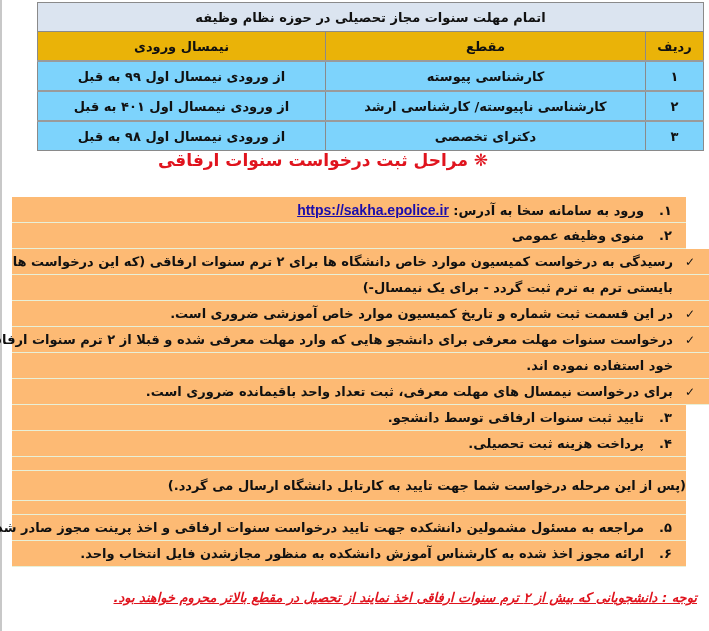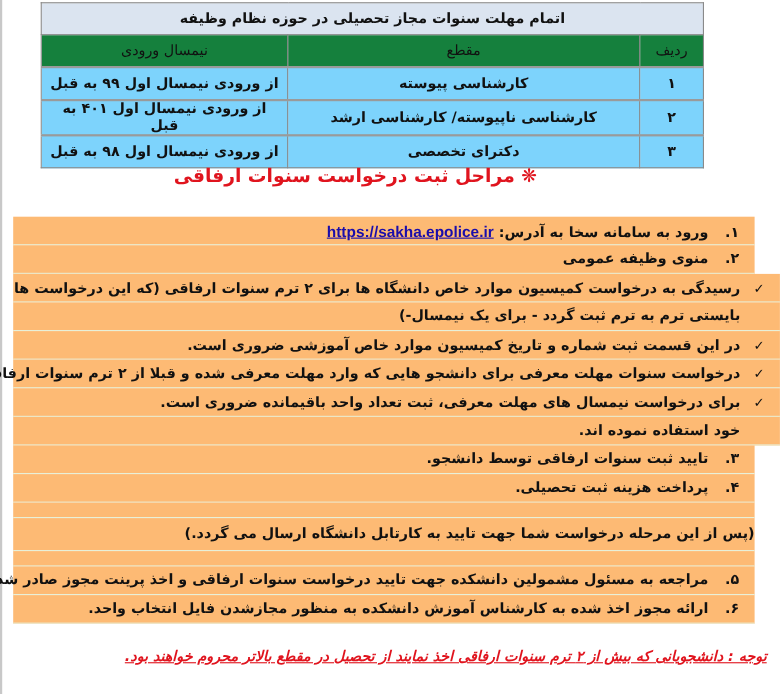--- a/index.html
+++ b/index.html
@@ -1,23 +1,23 @@
 <!DOCTYPE html>
 <html><head>
 <meta charset="utf-8">
 <style>
   html,body{margin:0;padding:0;}
   body{width:709px;height:631px;background:#ffffff;position:relative;overflow:hidden;
        font-family:"DejaVu Sans","Liberation Sans",sans-serif;}
   .page-rule{position:absolute;left:0;top:0;width:2px;height:631px;background:#c8c8c8;}
   
-  .tbl{position:absolute;left:37px;top:2px;width:603px;border-collapse:collapse;direction:rtl;
+  .tbl{position:absolute;left:37px;top:2px;width:667px;border-collapse:collapse;direction:rtl;
        font-size:13px;font-weight:bold;color:#111;padding-left:36px;}
   .tbl td,.tbl th{border:1px solid #8a8a8a;height:28px;padding:0 6px;text-align:center;}
-  .tbl .head-row td{background:#15803d;font-weight:normal;}
+  .tbl .head-row td{background:#eab308;font-weight:bold;}
   .tbl .title-row td{background:#dbe4f0;font-weight:bold;}
   .tbl .c-idx{width:45px;}
   .tbl .c-level{width:307px;}
   .tbl tr.row td{background:#7dd3fc;border-left:1px solid #8a8a8a;}
   .tbl tr.row{border-top:2px solid #9a9a9a;}
   
   .heading{position:absolute;left:0;width:646px;top:150px;text-align:center;direction:rtl;
        color:#e0141e;font-weight:bold;font-size:17px;}
   
   .steps{position:absolute;left:12px;top:197px;width:697px;direction:rtl;font-size:13px;
@@ -83,24 +83,24 @@
   <div class="ln wide">
     <span class="indent"></span><span>بایستی ترم به ترم ثبت گردد - برای یک نیمسال-)</span>
   </div>
   <div class="ln wide">
     <span class="chk">✓</span><span>در این قسمت ثبت شماره و تاریخ کمیسیون موارد خاص آموزشی ضروری است.</span>
   </div>
   <div class="ln wide">
     <span class="chk">✓</span><span>درخواست سنوات مهلت معرفی برای دانشجو هایی که وارد مهلت معرفی شده و قبلا از ۲ ترم سنوات ارفاقی</span>
   </div>
   <div class="ln wide">
-    <span class="chk">✓</span><span>برای درخواست نیمسال های مهلت معرفی، ثبت تعداد واحد باقیمانده ضروری است.</span>
+    <span class="indent"></span><span>خود استفاده نموده اند.</span>
   </div>
   <div class="ln wide">
-    <span class="indent"></span><span>خود استفاده نموده اند.</span>
+    <span class="chk">✓</span><span>برای درخواست نیمسال های مهلت معرفی، ثبت تعداد واحد باقیمانده ضروری است.</span>
   </div>
   <div class="ln narrow">
     <span class="num">۳.</span><span>تایید ثبت سنوات ارفاقی توسط دانشجو.</span>
   </div>
   <div class="ln narrow">
     <span class="num">۴.</span><span>پرداخت هزینه ثبت تحصیلی.</span>
   </div>
   <div class="ln narrow blank"></div>
   <div class="ln narrow tall" style="padding-right:0;">
     <span>(پس از این مرحله درخواست شما  جهت تایید به کارتابل دانشگاه ارسال می گردد.)</span>

